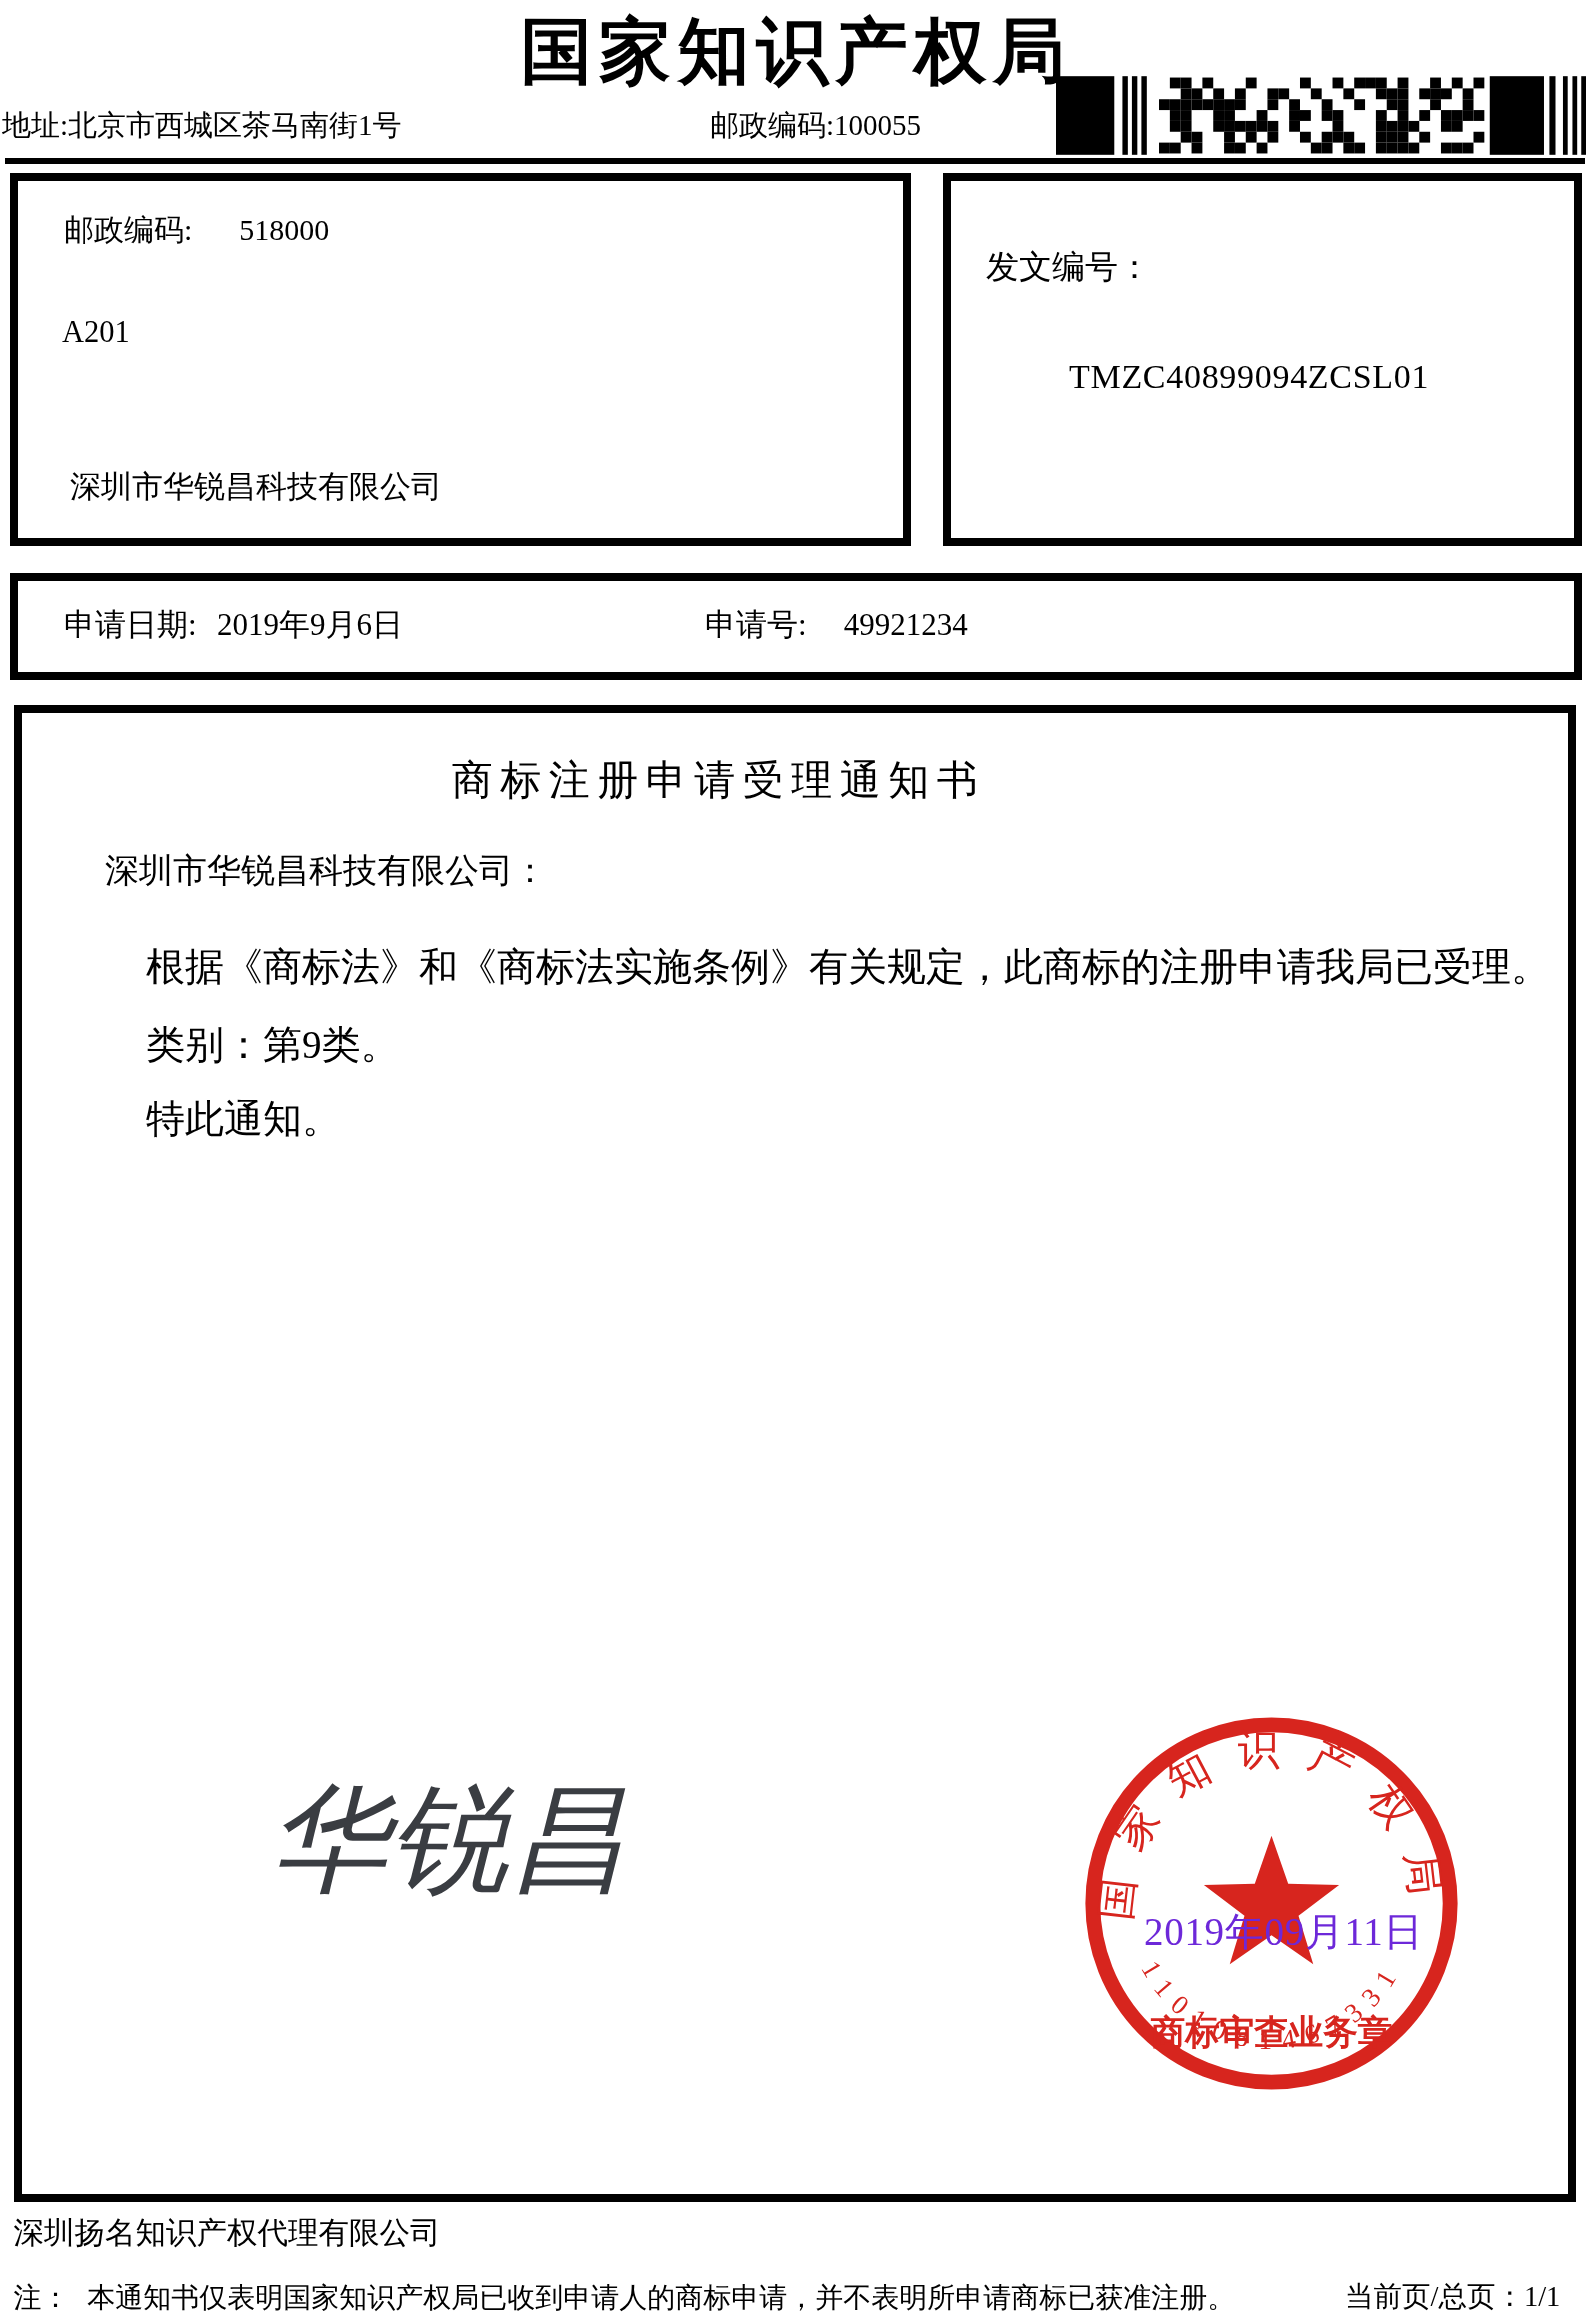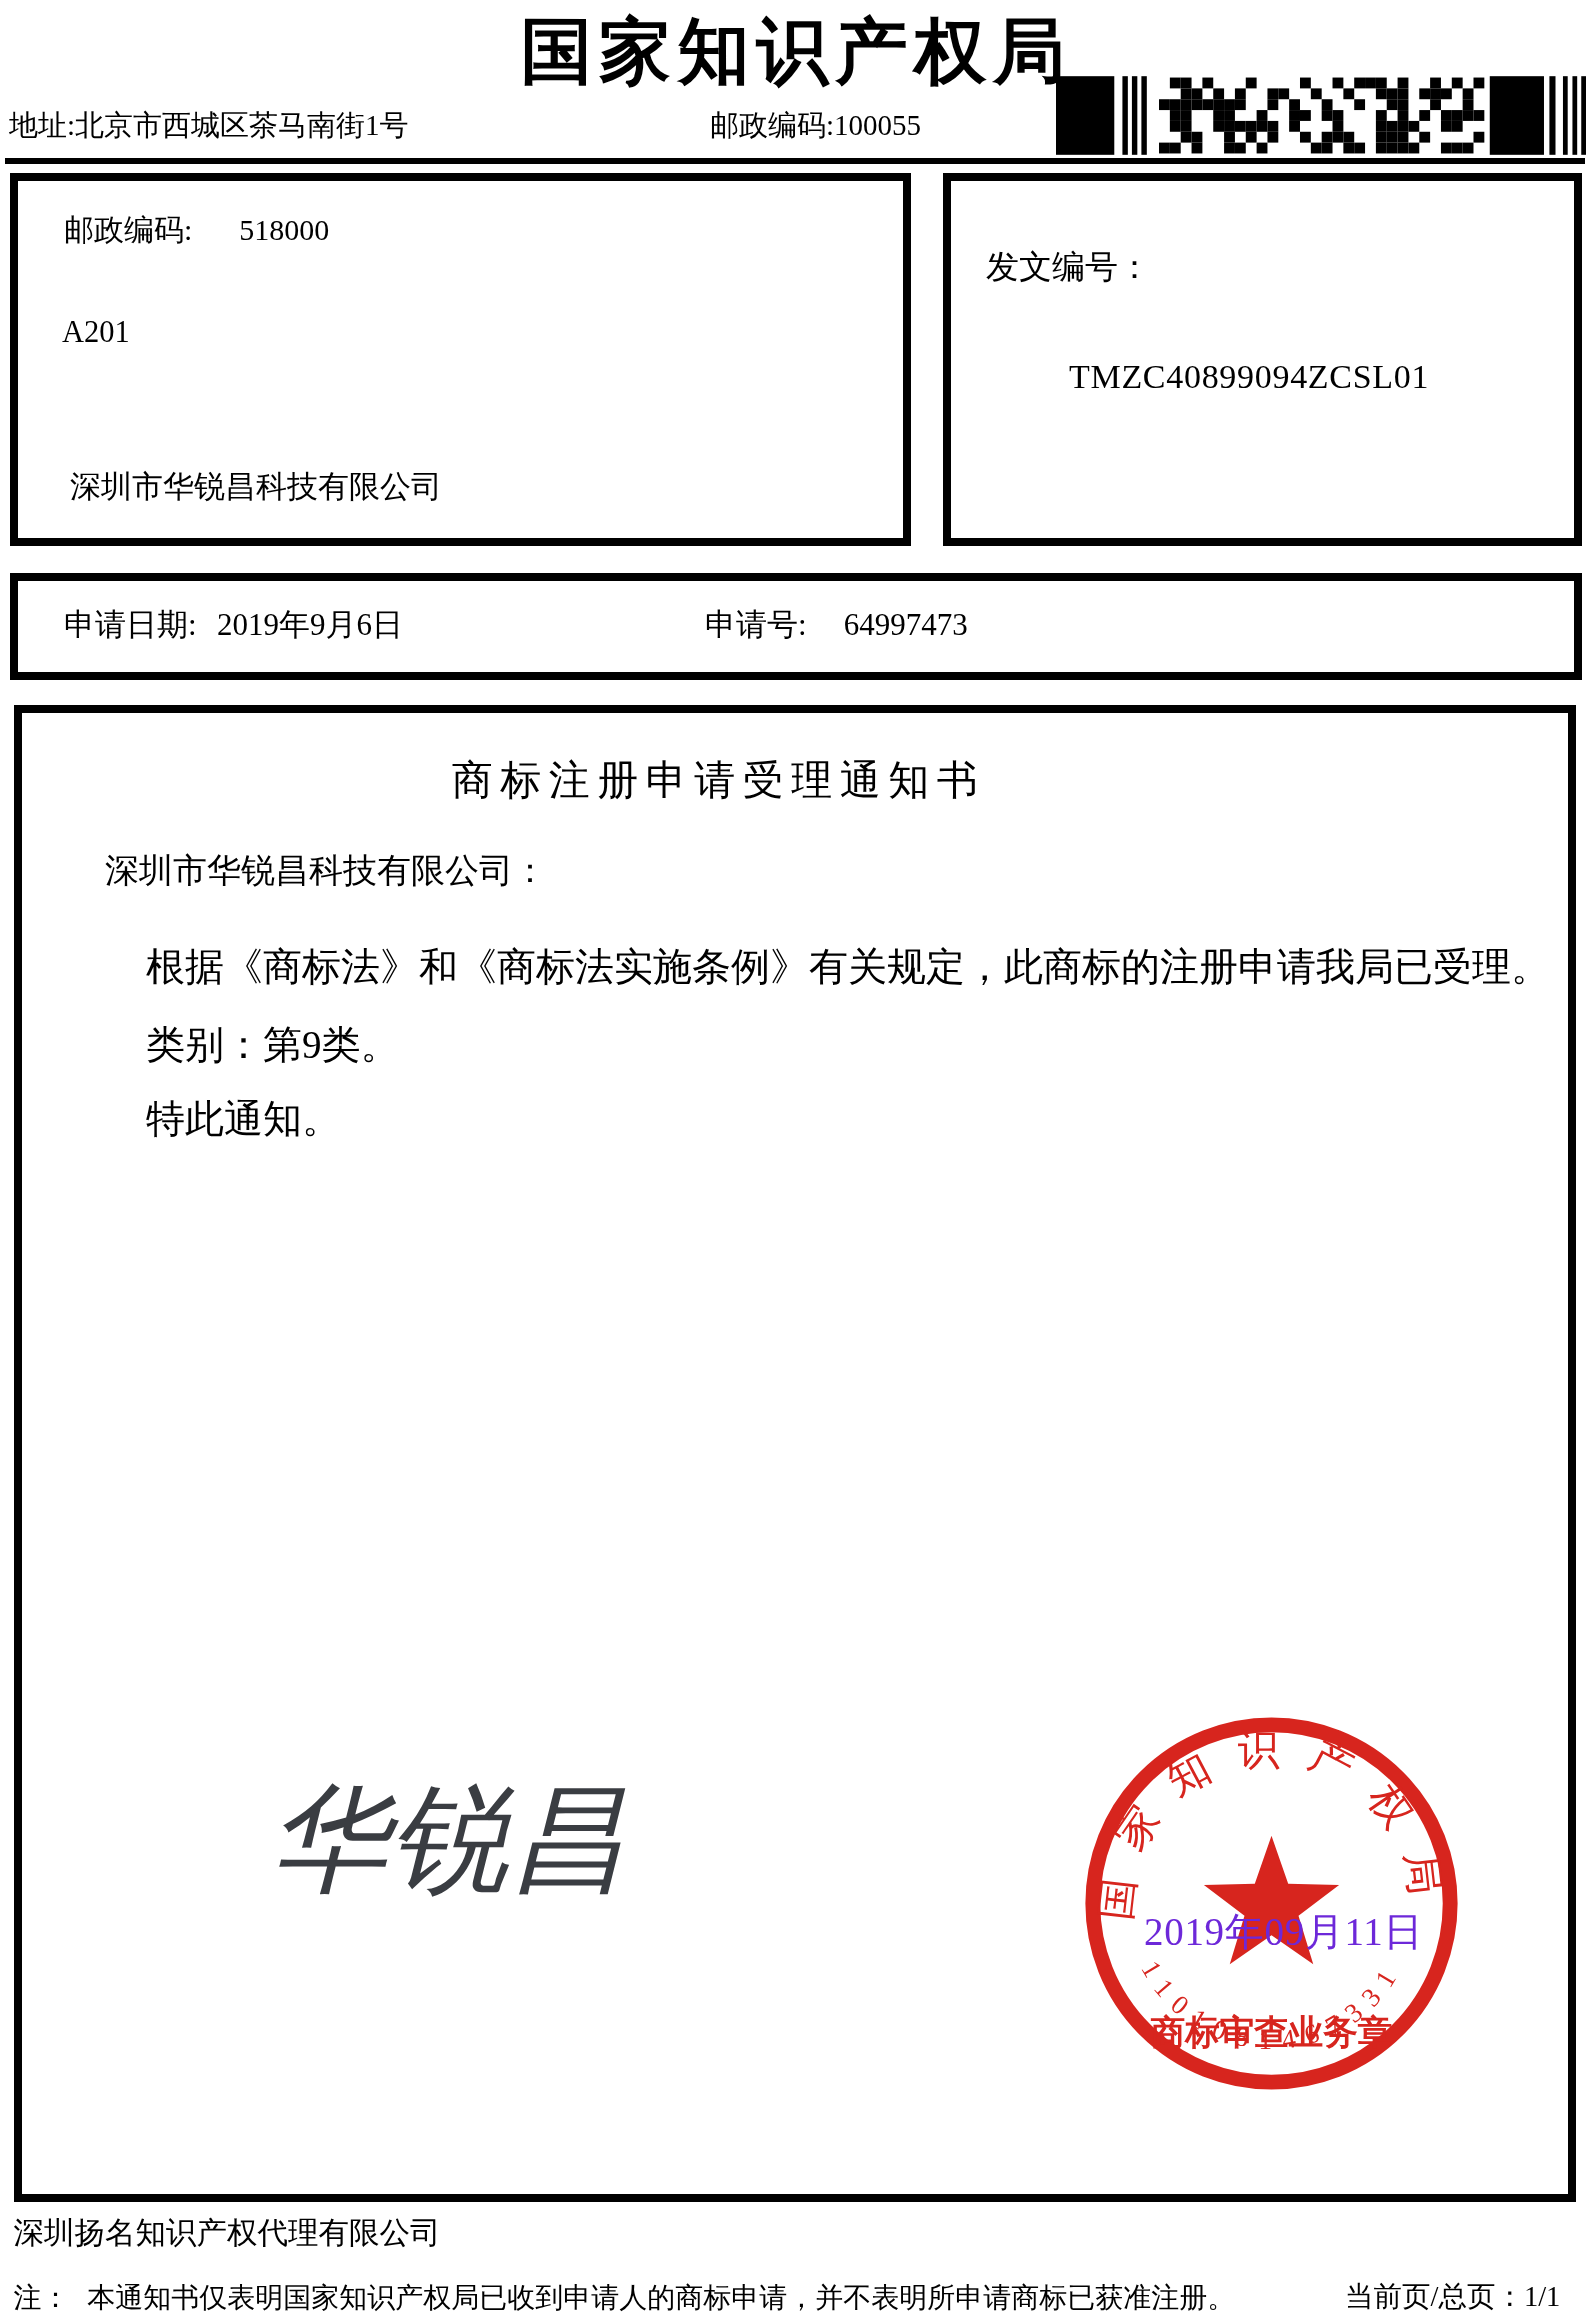--- a/index.html
+++ b/index.html
@@ -39,21 +39,21 @@
   .footer-note{left:13.6px;top:2279px;font-size:28px;white-space:nowrap;}
   .footer-note .gap{display:inline-block;width:17.6px;}
   .footer-page{left:1345px;top:2278px;font-size:28.5px;white-space:nowrap;}
   svg text{font-family:"Liberation Serif","DejaVu Serif",serif;}
 </style>
 </head>
 <body>
 
 <div class="abs header-title">国家知识产权局</div>
 
-<div class="abs hline" style="left:9px;top:106px;">地址:北京市西城区茶马南街1号</div>
+<div class="abs hline" style="left:2px;top:106px;">地址:北京市西城区茶马南街1号</div>
 <div class="abs hline" style="left:710px;top:106px;">邮政编码:100055</div>
 
 <svg class="abs" style="left:1056px;top:76px;" width="530" height="79" id="barcode-svg" viewBox="0 0 782 116">
     <rect x="0" y="0" width="86" height="116" fill="#000"></rect>
     <rect x="98" y="0" width="8" height="116" fill="#000"></rect>
     <rect x="112" y="0" width="8" height="116" fill="#000"></rect>
     <rect x="126" y="0" width="8" height="116" fill="#000"></rect>
     <rect x="152" y="34" width="16" height="16" fill="#000"></rect>
     <rect x="152" y="98" width="16" height="16" fill="#000"></rect>
     <rect x="168" y="2" width="16" height="16" fill="#000"></rect>
@@ -181,21 +181,21 @@
 
 <div class="box" style="left:943px;top:173px;width:639px;height:373px;"></div>
 <div class="abs fs48" style="left:986px;top:245px;">发文编号：</div>
 <div class="abs dispatch-value" style="left:1069px;top:358px;">TMZC40899094ZCSL01</div>
 
 <div class="box" style="left:10.2px;top:573px;width:1572px;height:107px;"></div>
 <div class="abs label-row fs46" style="left:64px;top:604px;">
   <span>申请日期:</span><span style="display:inline-block;width:20.3px;"></span><span>2019年9月6日</span>
 </div>
 <div class="abs label-row fs46" style="left:705px;top:604px;">
-  <span>申请号:</span><span style="display:inline-block;width:37px;"></span><span>64997473</span>
+  <span>申请号:</span><span style="display:inline-block;width:37px;"></span><span>49921234</span>
 </div>
 
 <div class="box" style="left:13.6px;top:705px;width:1562px;height:1497px;border-width:8.8px;"></div>
 
 <div class="abs notice-title">商标注册申请受理通知书</div>
 <div class="abs fs50" style="left:72px;top:848px;margin-left:33px;">深圳市华锐昌科技有限公司：</div>
 <div class="abs body-par" style="left:146px;top:940px;">根据《商标法》和《商标法实施条例》有关规定，此商标的注册申请我局已受理。</div>
 <div class="abs body-par" style="left:146px;top:1018px;">类别：第9类。</div>
 <div class="abs body-par" style="left:146px;top:1092px;">特此通知。</div>
 

